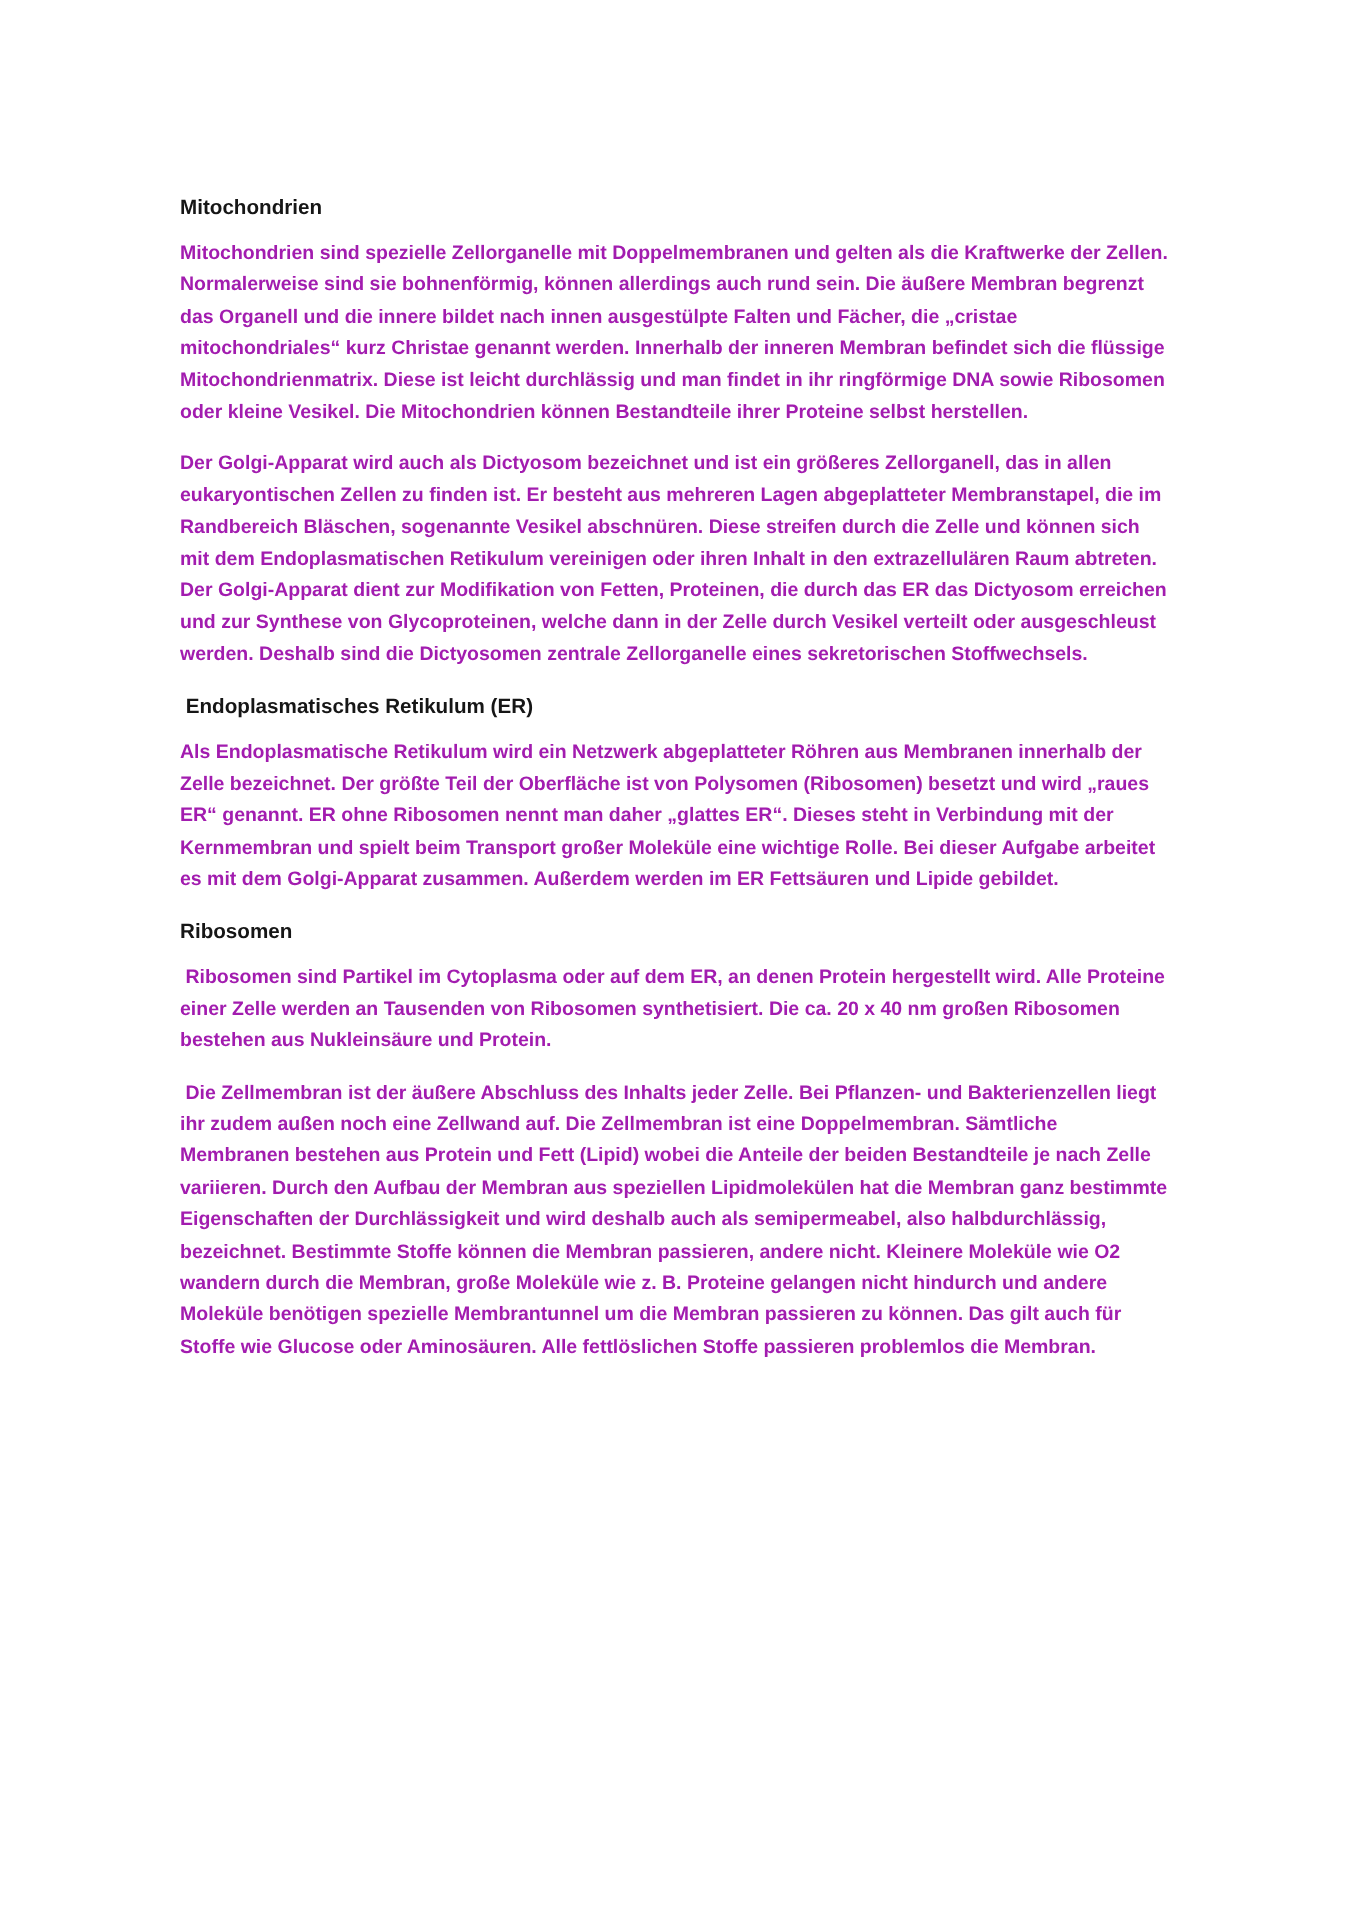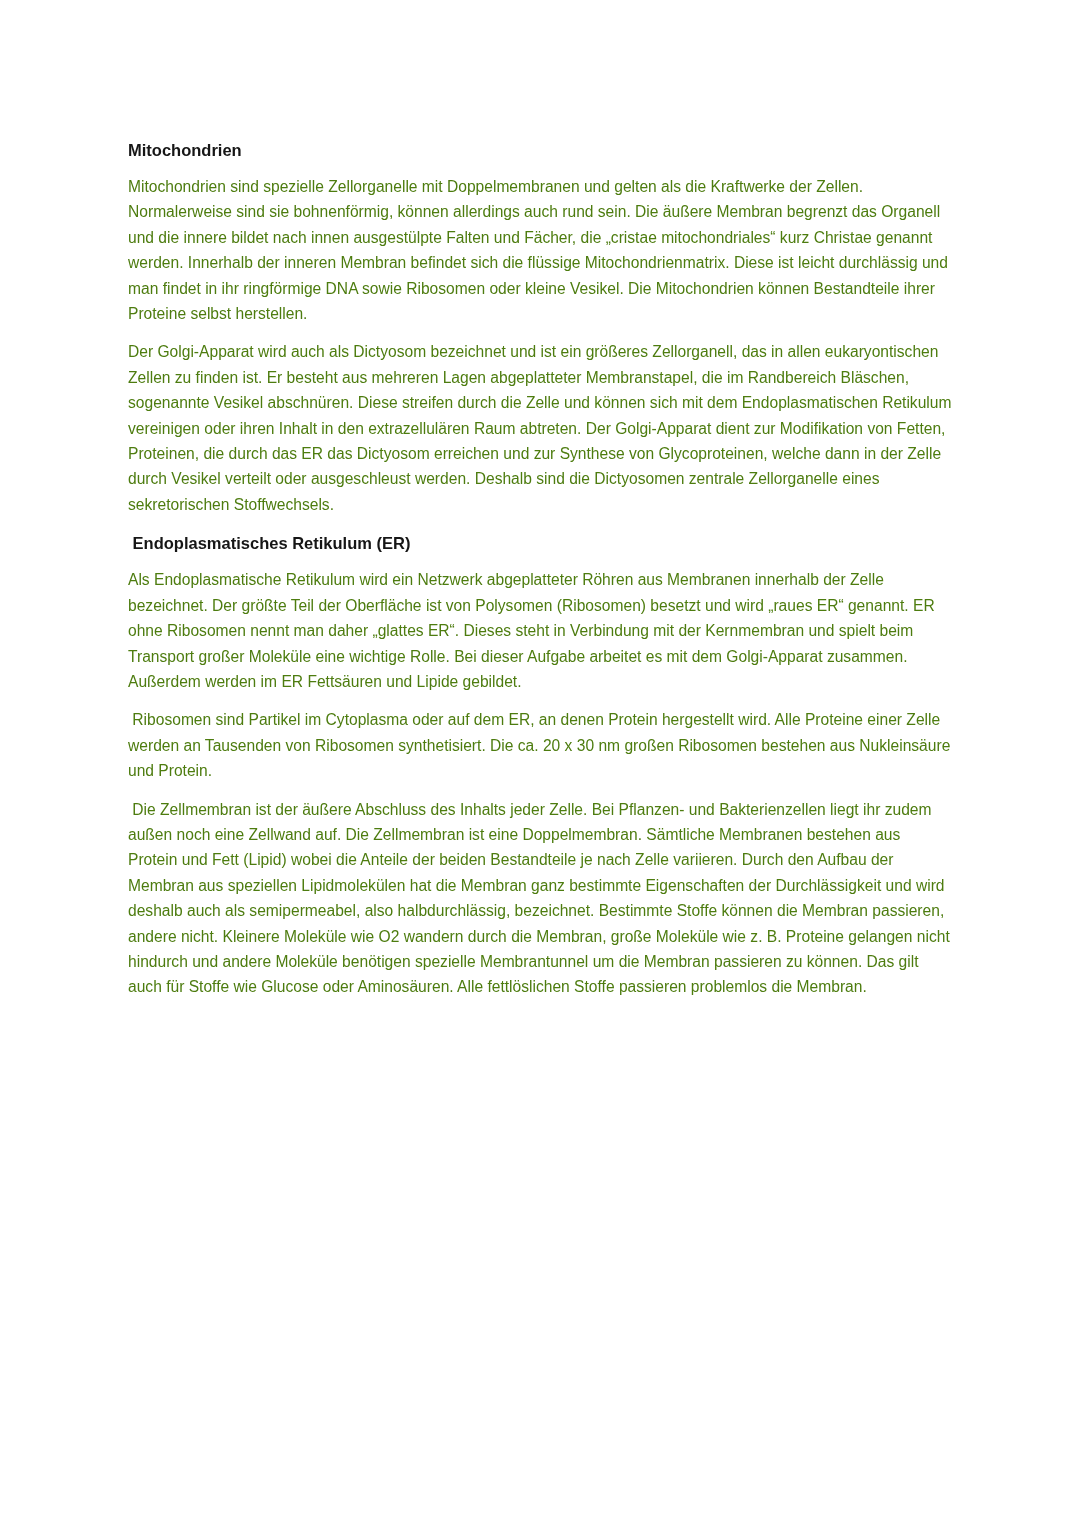--- a/index.html
+++ b/index.html
@@ -11,36 +11,36 @@
     position: relative;
     width: 1080px;
     height: 1527px;
     background: #ffffff;
     box-sizing: border-box;
     padding: 137px 128px 0 128px;
     font-family: "Liberation Sans", "DejaVu Sans", sans-serif;
     color: #1c1c1c;
     overflow: hidden;
   }
-  .section { margin: 0; }
+  .section { margin: 16px; }
   .section-heading {
     font-size: 16.5px;
     font-weight: 700;
     line-height: 26px;
     margin: 0 0 11px 0;
     white-space: pre-wrap;
     color: #161616;
   }
   .section-paragraph {
     font-size: 15.6px;
-    font-weight: 400;
+    font-weight: 700;
     line-height: 25.4px;
     margin: 0 0 13px 0;
     white-space: pre-wrap;
-    color: #4d7c0f;
+    color: #a21caf;
     max-width: 824px;
   }
 </style>
 </head>
 <body>
 
 <div class="page">
 
   <div class="section">
     <div class="section-heading">Mitochondrien</div>
@@ -50,20 +50,21 @@
   <div class="section">
     <p class="section-paragraph">Der Golgi-Apparat wird auch als Dictyosom bezeichnet und ist ein größeres Zellorganell, das in allen eukaryontischen Zellen zu finden ist. Er besteht aus mehreren Lagen abgeplatteter Membranstapel, die im Randbereich Bläschen, sogenannte Vesikel abschnüren. Diese streifen durch die Zelle und können sich mit dem Endoplasmatischen Retikulum vereinigen oder ihren Inhalt in den extrazellulären Raum abtreten. Der Golgi-Apparat dient zur Modifikation von Fetten, Proteinen, die durch das ER das Dictyosom erreichen und zur Synthese von Glycoproteinen, welche dann in der Zelle durch Vesikel verteilt oder ausgeschleust werden. Deshalb sind die Dictyosomen zentrale Zellorganelle eines sekretorischen Stoffwechsels.</p>
   </div>
 
   <div class="section">
     <div class="section-heading"> Endoplasmatisches Retikulum (ER)</div>
     <p class="section-paragraph">Als Endoplasmatische Retikulum wird ein Netzwerk abgeplatteter Röhren aus Membranen innerhalb der Zelle bezeichnet. Der größte Teil der Oberfläche ist von Polysomen (Ribosomen) besetzt und wird „raues ER“ genannt. ER ohne Ribosomen nennt man daher „glattes ER“. Dieses steht in Verbindung mit der Kernmembran und spielt beim Transport großer Moleküle eine wichtige Rolle. Bei dieser Aufgabe arbeitet es mit dem Golgi-Apparat zusammen. Außerdem werden im ER Fettsäuren und Lipide gebildet.</p>
   </div>
 
   <div class="section">
-    <p class="section-paragraph"> Ribosomen sind Partikel im Cytoplasma oder auf dem ER, an denen Protein hergestellt wird. Alle Proteine einer Zelle werden an Tausenden von Ribosomen synthetisiert. Die ca. 20 x 30 nm großen Ribosomen bestehen aus Nukleinsäure und Protein.</p>
+    <div class="section-heading">Ribosomen</div>
+    <p class="section-paragraph"> Ribosomen sind Partikel im Cytoplasma oder auf dem ER, an denen Protein hergestellt wird. Alle Proteine einer Zelle werden an Tausenden von Ribosomen synthetisiert. Die ca. 20 x 40 nm großen Ribosomen bestehen aus Nukleinsäure und Protein.</p>
   </div>
 
   <div class="section">
     <p class="section-paragraph"> Die Zellmembran ist der äußere Abschluss des Inhalts jeder Zelle. Bei Pflanzen- und Bakterienzellen liegt ihr zudem außen noch eine Zellwand auf. Die Zellmembran ist eine Doppelmembran. Sämtliche Membranen bestehen aus Protein und Fett (Lipid) wobei die Anteile der beiden Bestandteile je nach Zelle variieren. Durch den Aufbau der Membran aus speziellen Lipidmolekülen hat die Membran ganz bestimmte Eigenschaften der Durchlässigkeit und wird deshalb auch als semipermeabel, also halbdurchlässig, bezeichnet. Bestimmte Stoffe können die Membran passieren, andere nicht. Kleinere Moleküle wie O2 wandern durch die Membran, große Moleküle wie z. B. Proteine gelangen nicht hindurch und andere Moleküle benötigen spezielle Membrantunnel um die Membran passieren zu können. Das gilt auch für Stoffe wie Glucose oder Aminosäuren. Alle fettlöslichen Stoffe passieren problemlos die Membran.</p>
   </div>
 
 </div>
 
 </body></html>

